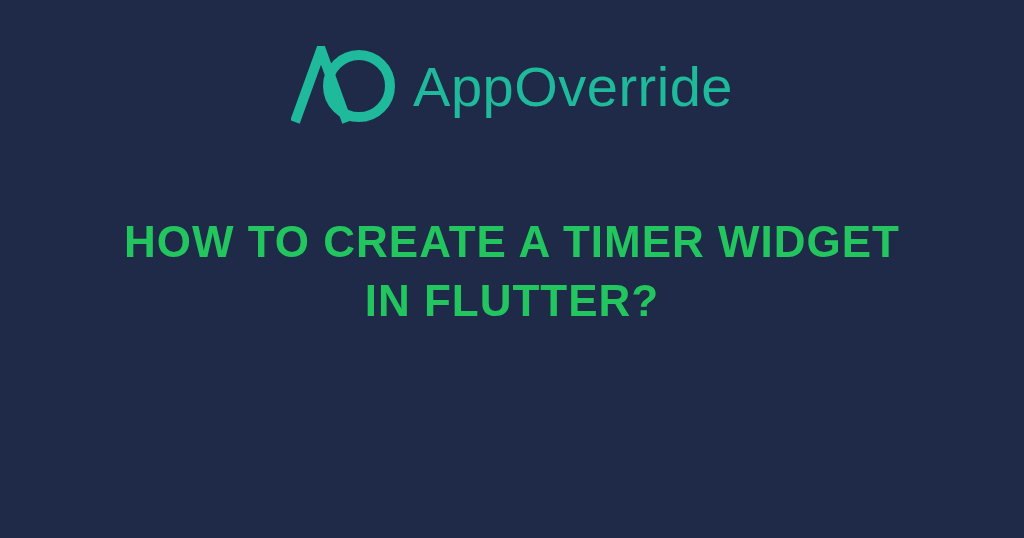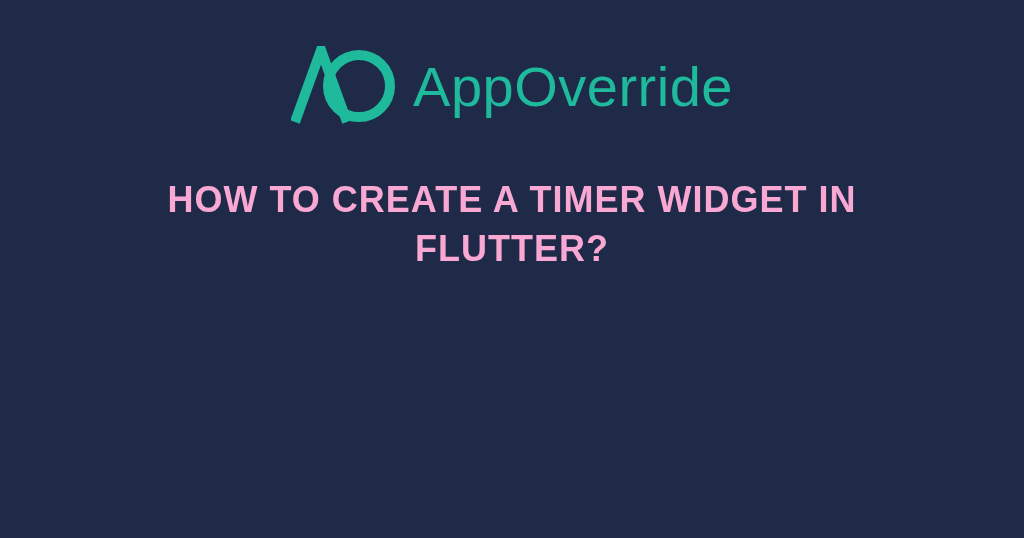--- a/index.html
+++ b/index.html
@@ -14,20 +14,21 @@
       font-family: Arial, Helvetica, sans-serif;
       overflow: hidden;
     }
     .container {
       width: 100%;
       height: 100%;
       display: flex;
       flex-direction: column;
       align-items: center;
       padding-top: 46px;
+      gap: 36px;
     }
     .logo-row {
       display: flex;
       align-items: center;
       gap: 18px;
       margin-bottom: 50px;
     }
     .logo-mark {
       width: 104px;
       height: 80px;
@@ -40,22 +41,22 @@
       height: 100%;
     }
     .logo-text {
       color: #1fb99b;
       font-size: 56px;
       font-weight: 400;
       letter-spacing: 0.5px;
       font-family: 'Segoe UI', Arial, sans-serif;
     }
     .headline {
-      color: #f9a8d4;
-      font-size: 36px;
+      color: #22c55e;
+      font-size: 44px;
       font-weight: 900;
       text-align: center;
       text-transform: uppercase;
       letter-spacing: 1px;
       line-height: 1.35;
       max-width: 820px;
       font-family: Arial Black, Arial, sans-serif;
     }
   </style>
 </head>

